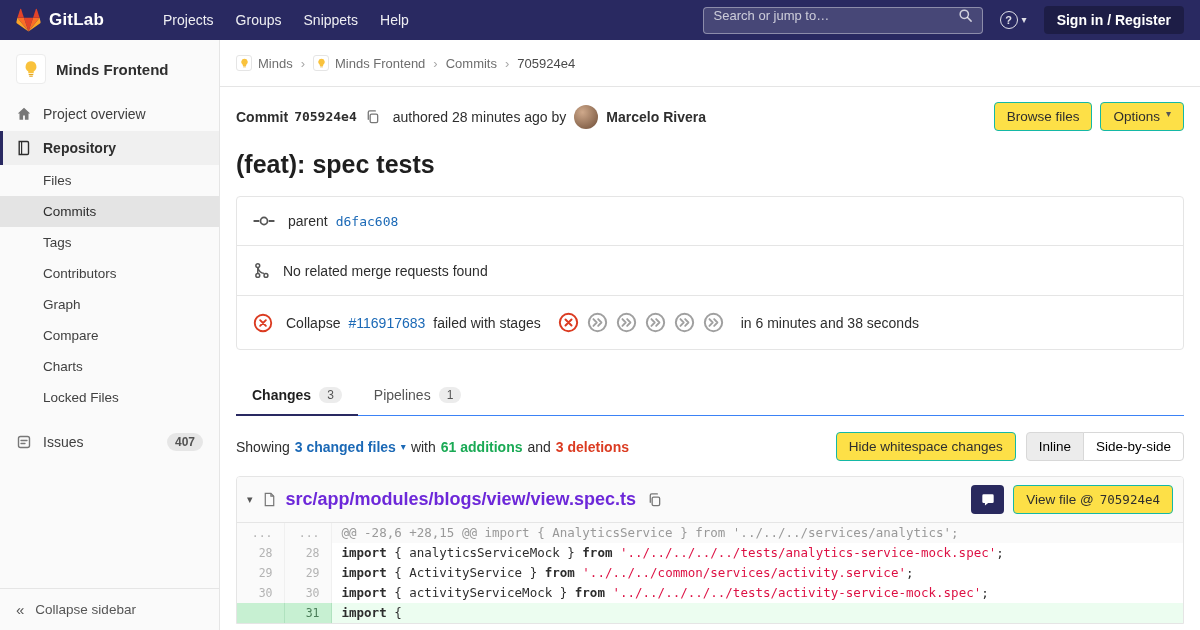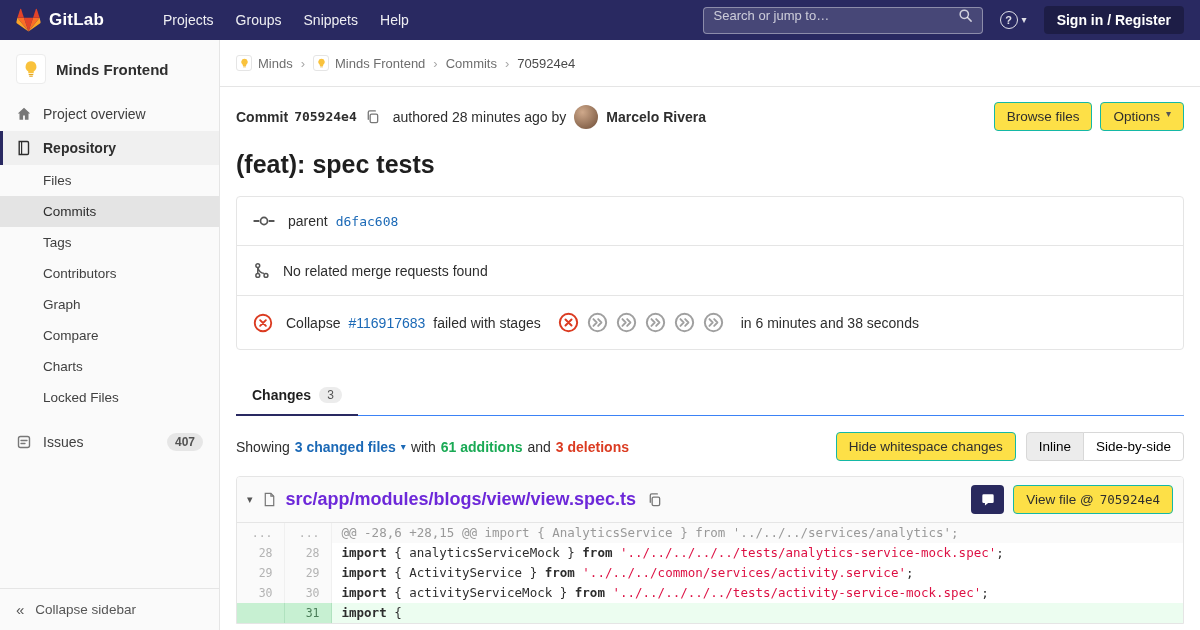--- a/index.html
+++ b/index.html
@@ -356,20 +356,24 @@
             </span>
           </span>
         <span>in 6 minutes and 38 seconds</span>
       </div>
     </div>
 
     <div class="tabs">
         <a class="tab active">
           <span>Changes</span>
           <span class="tab-badge">3</span>
+        </a>
+        <a class="tab">
+          <span>Pipelines</span>
+          <span class="tab-badge">1</span>
         </a>
       </div>
 
     <div class="summary-row">
       <div class="summary-left">
         <span>Showing</span>
         <a class="dropdown-link">
           <span>3 changed files</span>
           <span class="caret-blue">▾</span>
         </a>

